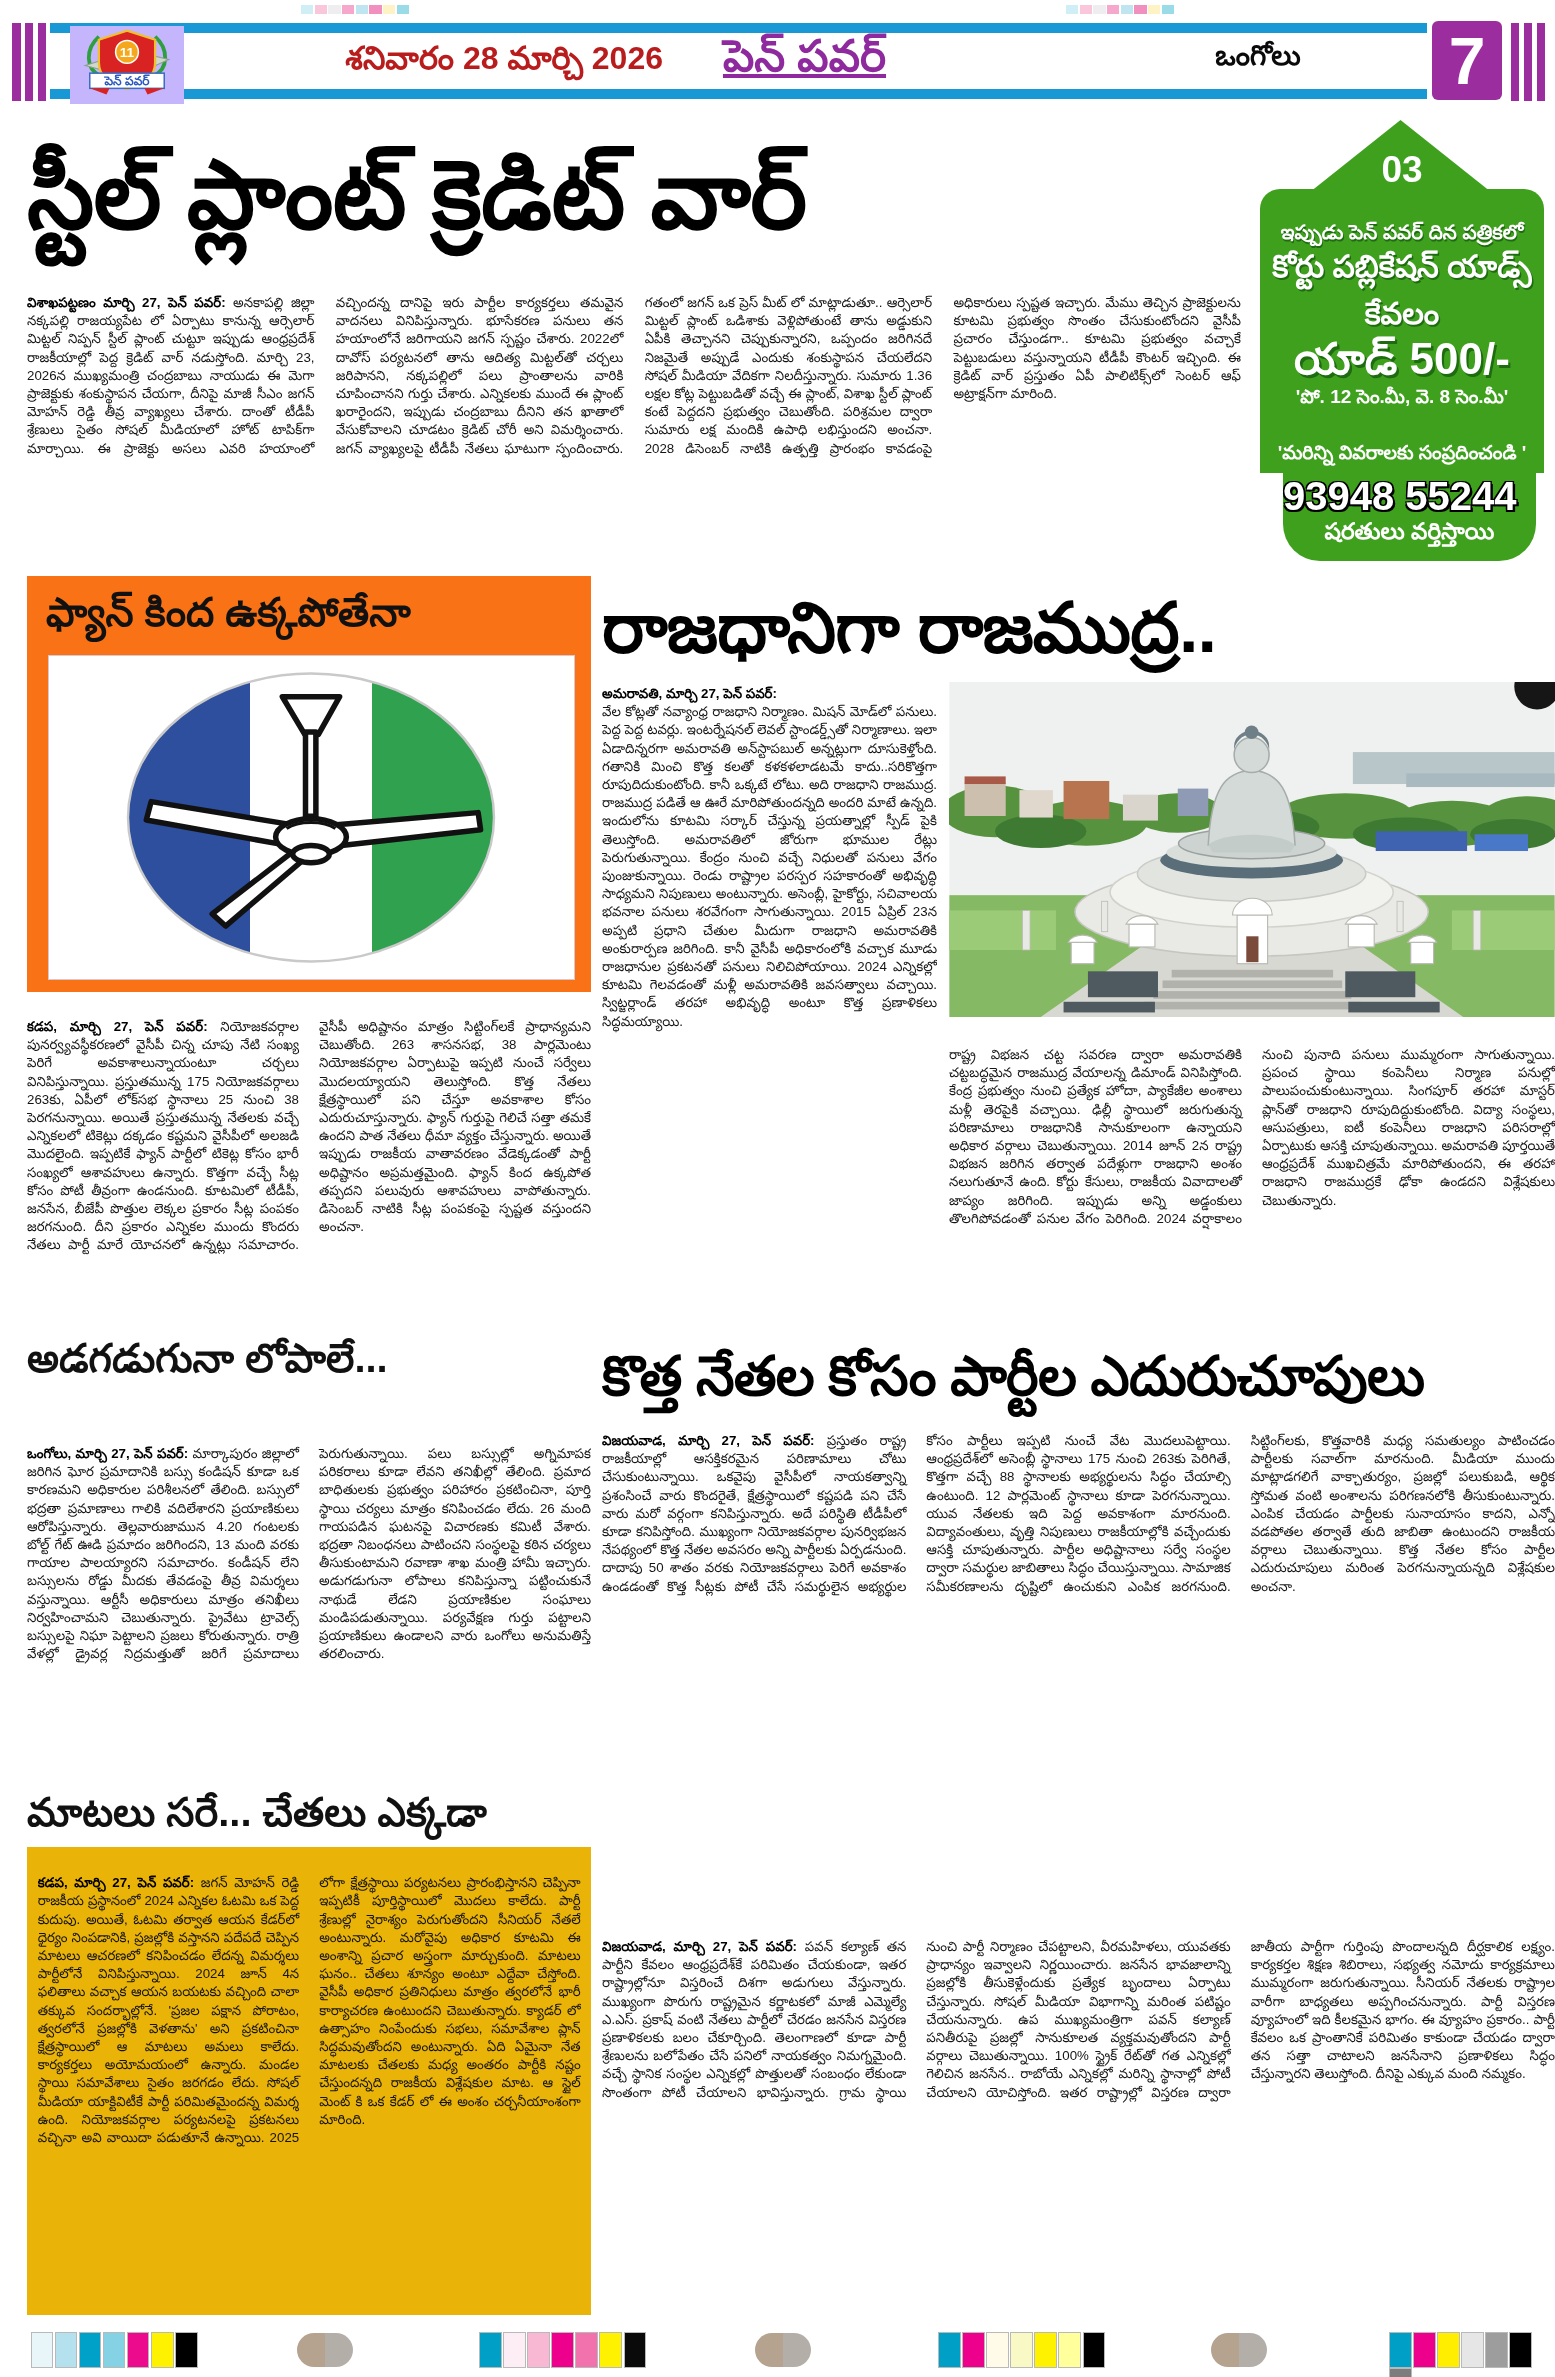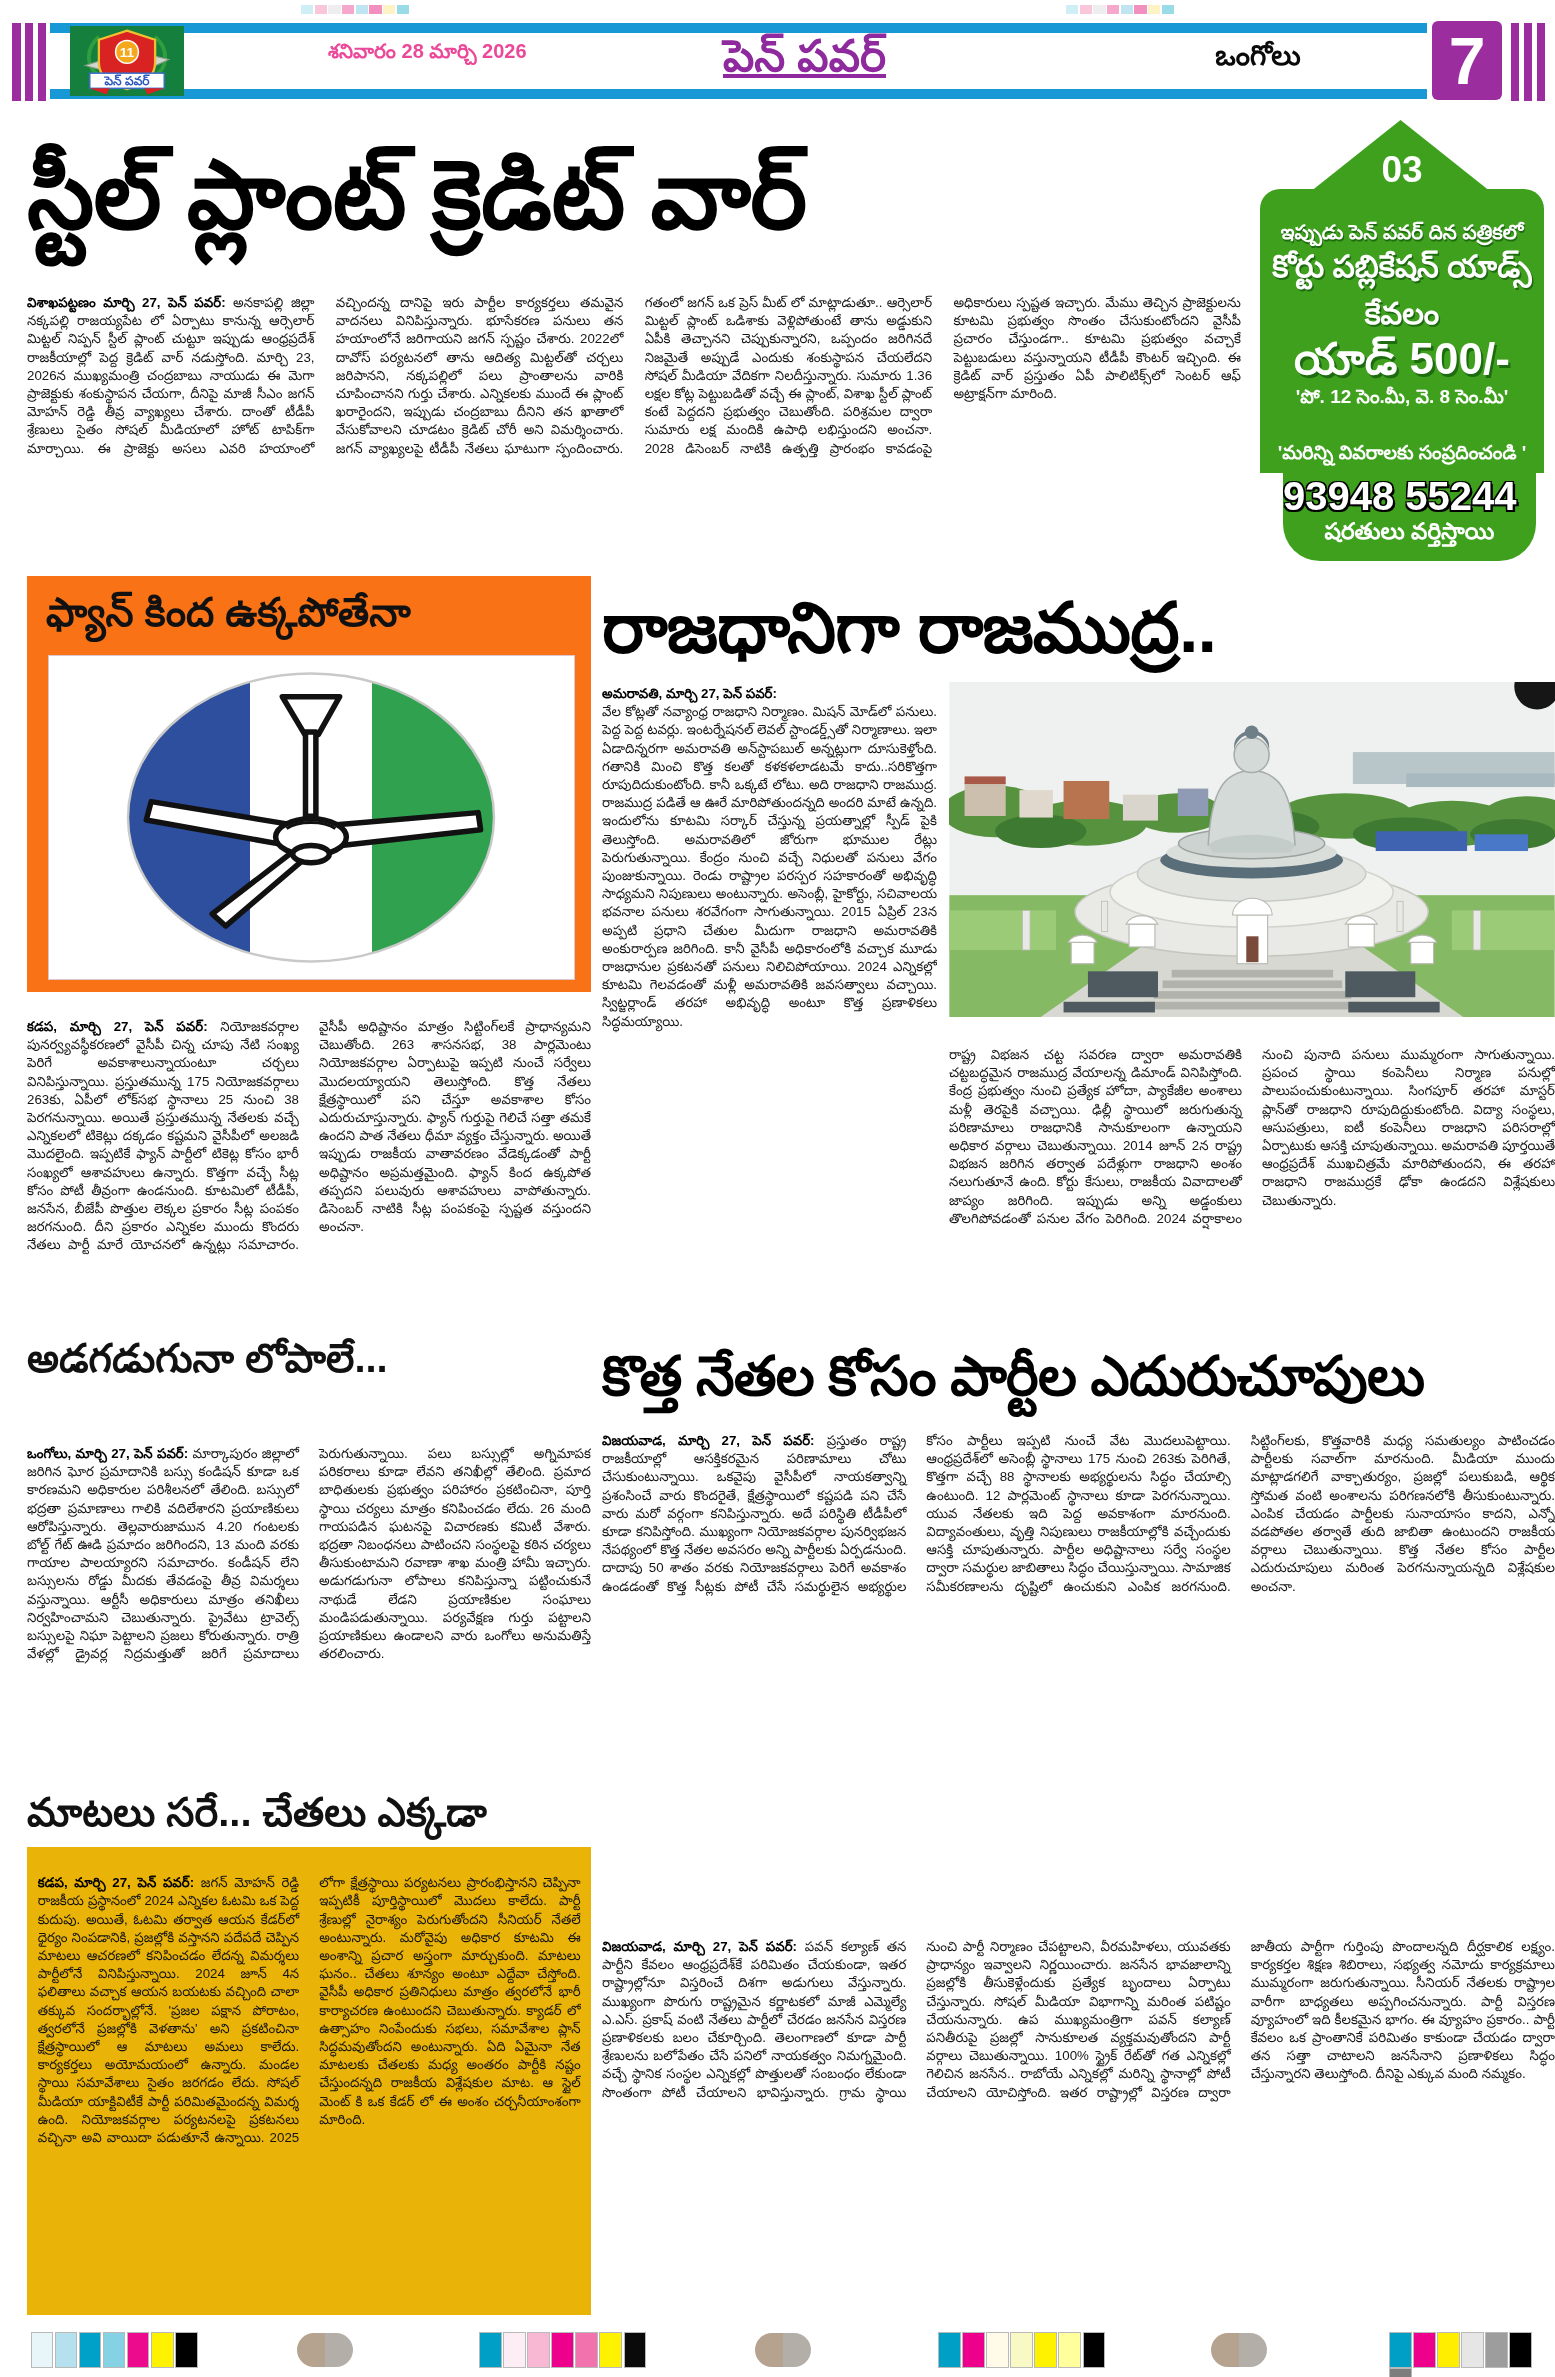--- a/index.html
+++ b/index.html
@@ -6,22 +6,22 @@
   #page{position:relative;width:1555px;height:2377px;background:#ffffff;overflow:hidden;
         font-family:"Liberation Sans","DejaVu Sans",sans-serif;color:#111;}
   .abs{position:absolute;}
 
   
   .hdr-blue{background:#1898d5;}
   .stripe{position:absolute;width:8.4px;height:78px;background:#9b2d9e;}
   .page-num-box{position:absolute;left:1432px;top:21.3px;width:70px;height:79px;background:#9b2d9e;
                 border-radius:6.1px;display:flex;align-items:center;justify-content:center;}
   .page-num-box span{color:#fff;font-size:66px;font-weight:900;line-height:1;}
-  .hdr-date{position:absolute;left:328px;top:40px;width:335px;text-align:left;
-            font-size:20px;font-weight:800;color:#ec4899;}
+  .hdr-date{position:absolute;left:328px;top:40px;width:335px;text-align:right;
+            font-size:32px;font-weight:800;color:#b91c1c;}
   .hdr-masthead{position:absolute;left:656px;top:30.5px;width:297px;text-align:center;
             font-size:44px;font-weight:900;color:#8e2a9e;text-decoration:underline;}
   .hdr-city{position:absolute;left:1159px;top:40px;width:198px;text-align:center;
             font-size:28px;font-weight:800;color:#0a0a0a;}
 
   
   .headline{position:absolute;font-weight:900;color:#000;white-space:nowrap;overflow:hidden;letter-spacing:-0.8px;}
   .h-lead{left:27px;top:113px;width:1220px;height:174px;font-size:96px;line-height:164px;}
   .h-capital{left:602px;top:586px;width:953px;height:90px;font-size:70px;line-height:85px;}
   .h-leaders{left:602px;top:1336px;width:953px;height:85px;font-size:55px;line-height:81px;}
@@ -77,21 +77,21 @@
   <div class="abs" style="left:1066px;top:4.6px;"><span class="tpatch" style="background: rgb(207, 238, 246);"></span><span class="tpatch" style="background: rgb(249, 198, 218);"></span><span class="tpatch" style="background: rgb(238, 238, 240);"></span><span class="tpatch" style="background: rgb(246, 168, 204);"></span><span class="tpatch" style="background: rgb(191, 230, 240);"></span><span class="tpatch" style="background: rgb(241, 144, 190);"></span><span class="tpatch" style="background: rgb(253, 243, 196);"></span><span class="tpatch" style="background: rgb(154, 219, 232);"></span></div>
 
   <div>
     <div class="stripe" style="left:12.2px;top:23px;"></div>
     <div class="stripe" style="left:25px;top:23px;"></div>
     <div class="stripe" style="left:38px;top:23px;"></div>
 
     <div class="abs hdr-blue" style="left:50px;top:23px;width:1377px;height:10px;"></div>
     <div class="abs hdr-blue" style="left:50px;top:89px;width:1377px;height:10px;"></div>
 
-    <div class="abs" style="left:70px;top:26px;width:114px;height:70px;background:#15803d;">
+    <div class="abs" style="left:70px;top:26px;width:114px;height:78px;background:#c4b5fd;">
       <svg width="114" height="70" viewBox="0 0 150 92">
         <path d="M38,14 C20,30 20,56 40,66" fill="none" stroke="#2f9e3f" stroke-width="5"></path>
         <path d="M112,14 C130,30 130,56 110,66" fill="none" stroke="#2f9e3f" stroke-width="5"></path>
         <path d="M20,52 L58,40 L50,60 Z" fill="#cfd8cf" stroke="#8aa08a" stroke-width="1.5"></path>
         <path d="M130,44 L96,36 L104,56 Z" fill="#cfd8cf" stroke="#8aa08a" stroke-width="1.5"></path>
         <path d="M75,6 L112,18 L112,48 C112,68 95,78 75,83 C55,78 38,68 38,48 L38,18 Z" fill="#d92323" stroke="#f0c030" stroke-width="3"></path>
         <circle cx="75" cy="34" r="15" fill="#f5a81c" stroke="#ffffff" stroke-width="2"></circle>
         <text x="75" y="41" font-size="18" font-weight="bold" fill="#ffffff" text-anchor="middle">11</text>
         <rect x="26" y="62" width="98" height="20" fill="#ffffff" stroke="#3a6cc8" stroke-width="2"></rect>
         <text x="75" y="78" font-size="16" font-weight="bold" fill="#2a58c0" text-anchor="middle">పెన్ పవర్</text>

